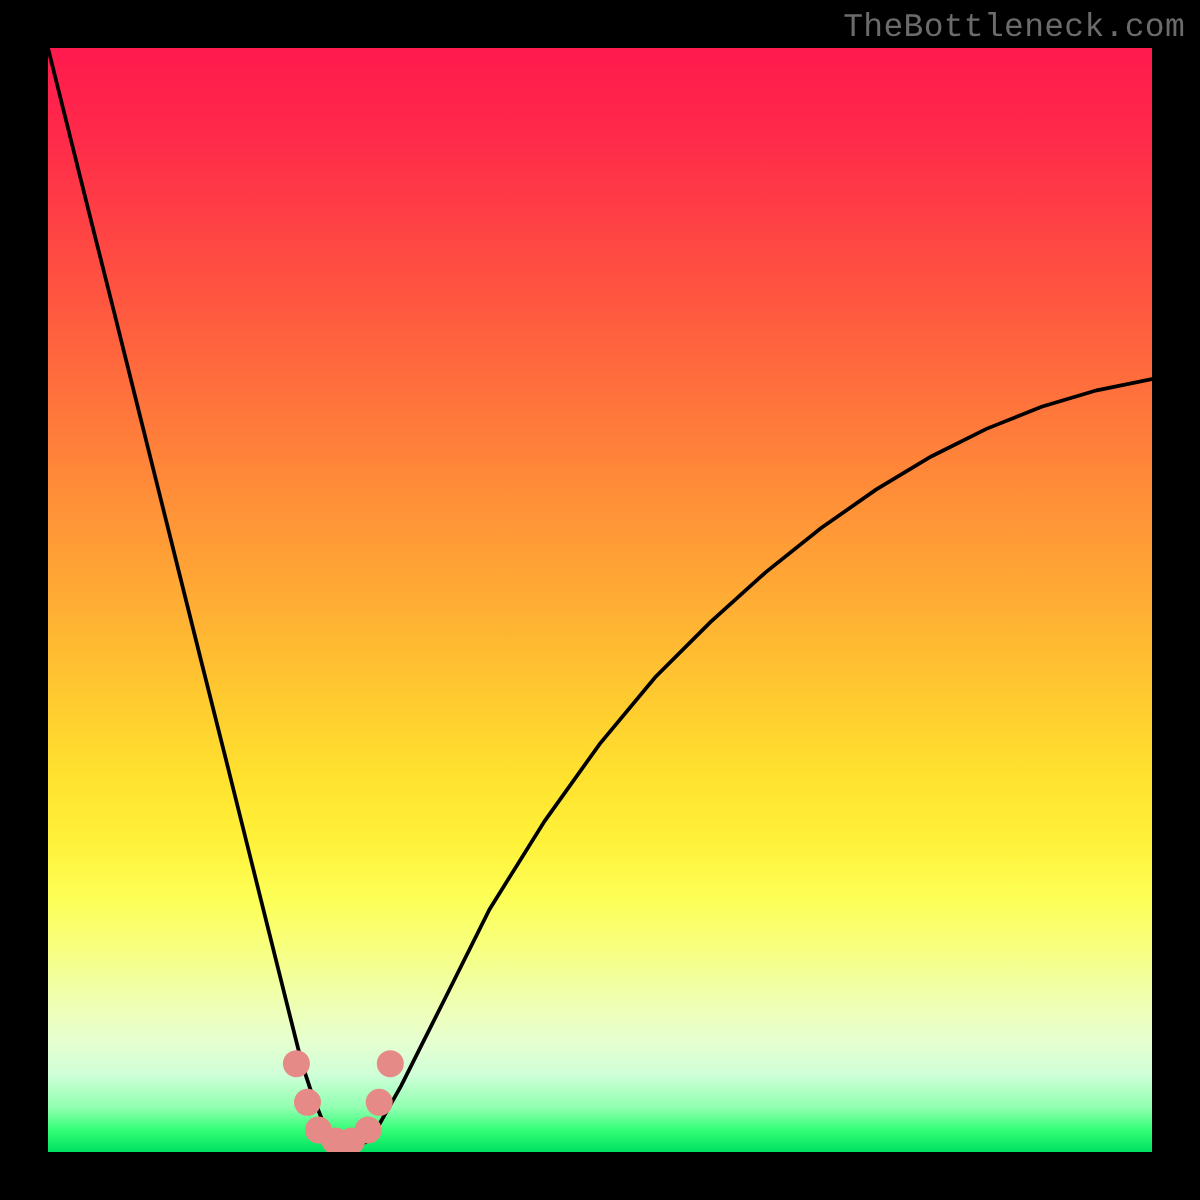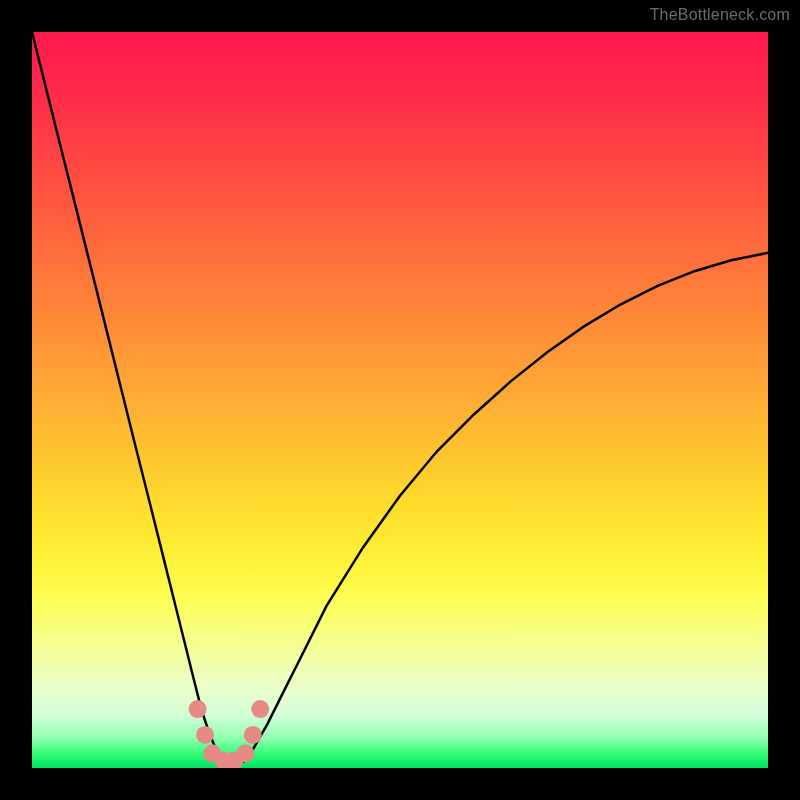--- a/index.html
+++ b/index.html
@@ -43,23 +43,24 @@
       #90ffb0 96%,
       #33ff77 98%,
       #00e060 100%
     );
   }
   .watermark {
     position: absolute;
     top: 6px;
     right: 10px;
     color: #6b6b6b;
-    font-size: 16px;
+    font-size: 22px;
     letter-spacing: 0.2px;
     font-weight: 400;
+    font-family: Liberation Mono, monospace;
   }
   svg.curve {
     position: absolute;
     left: 0;
     top: 0;
     width: 736px;
     height: 736px;
   }
 </style>
 </head>

